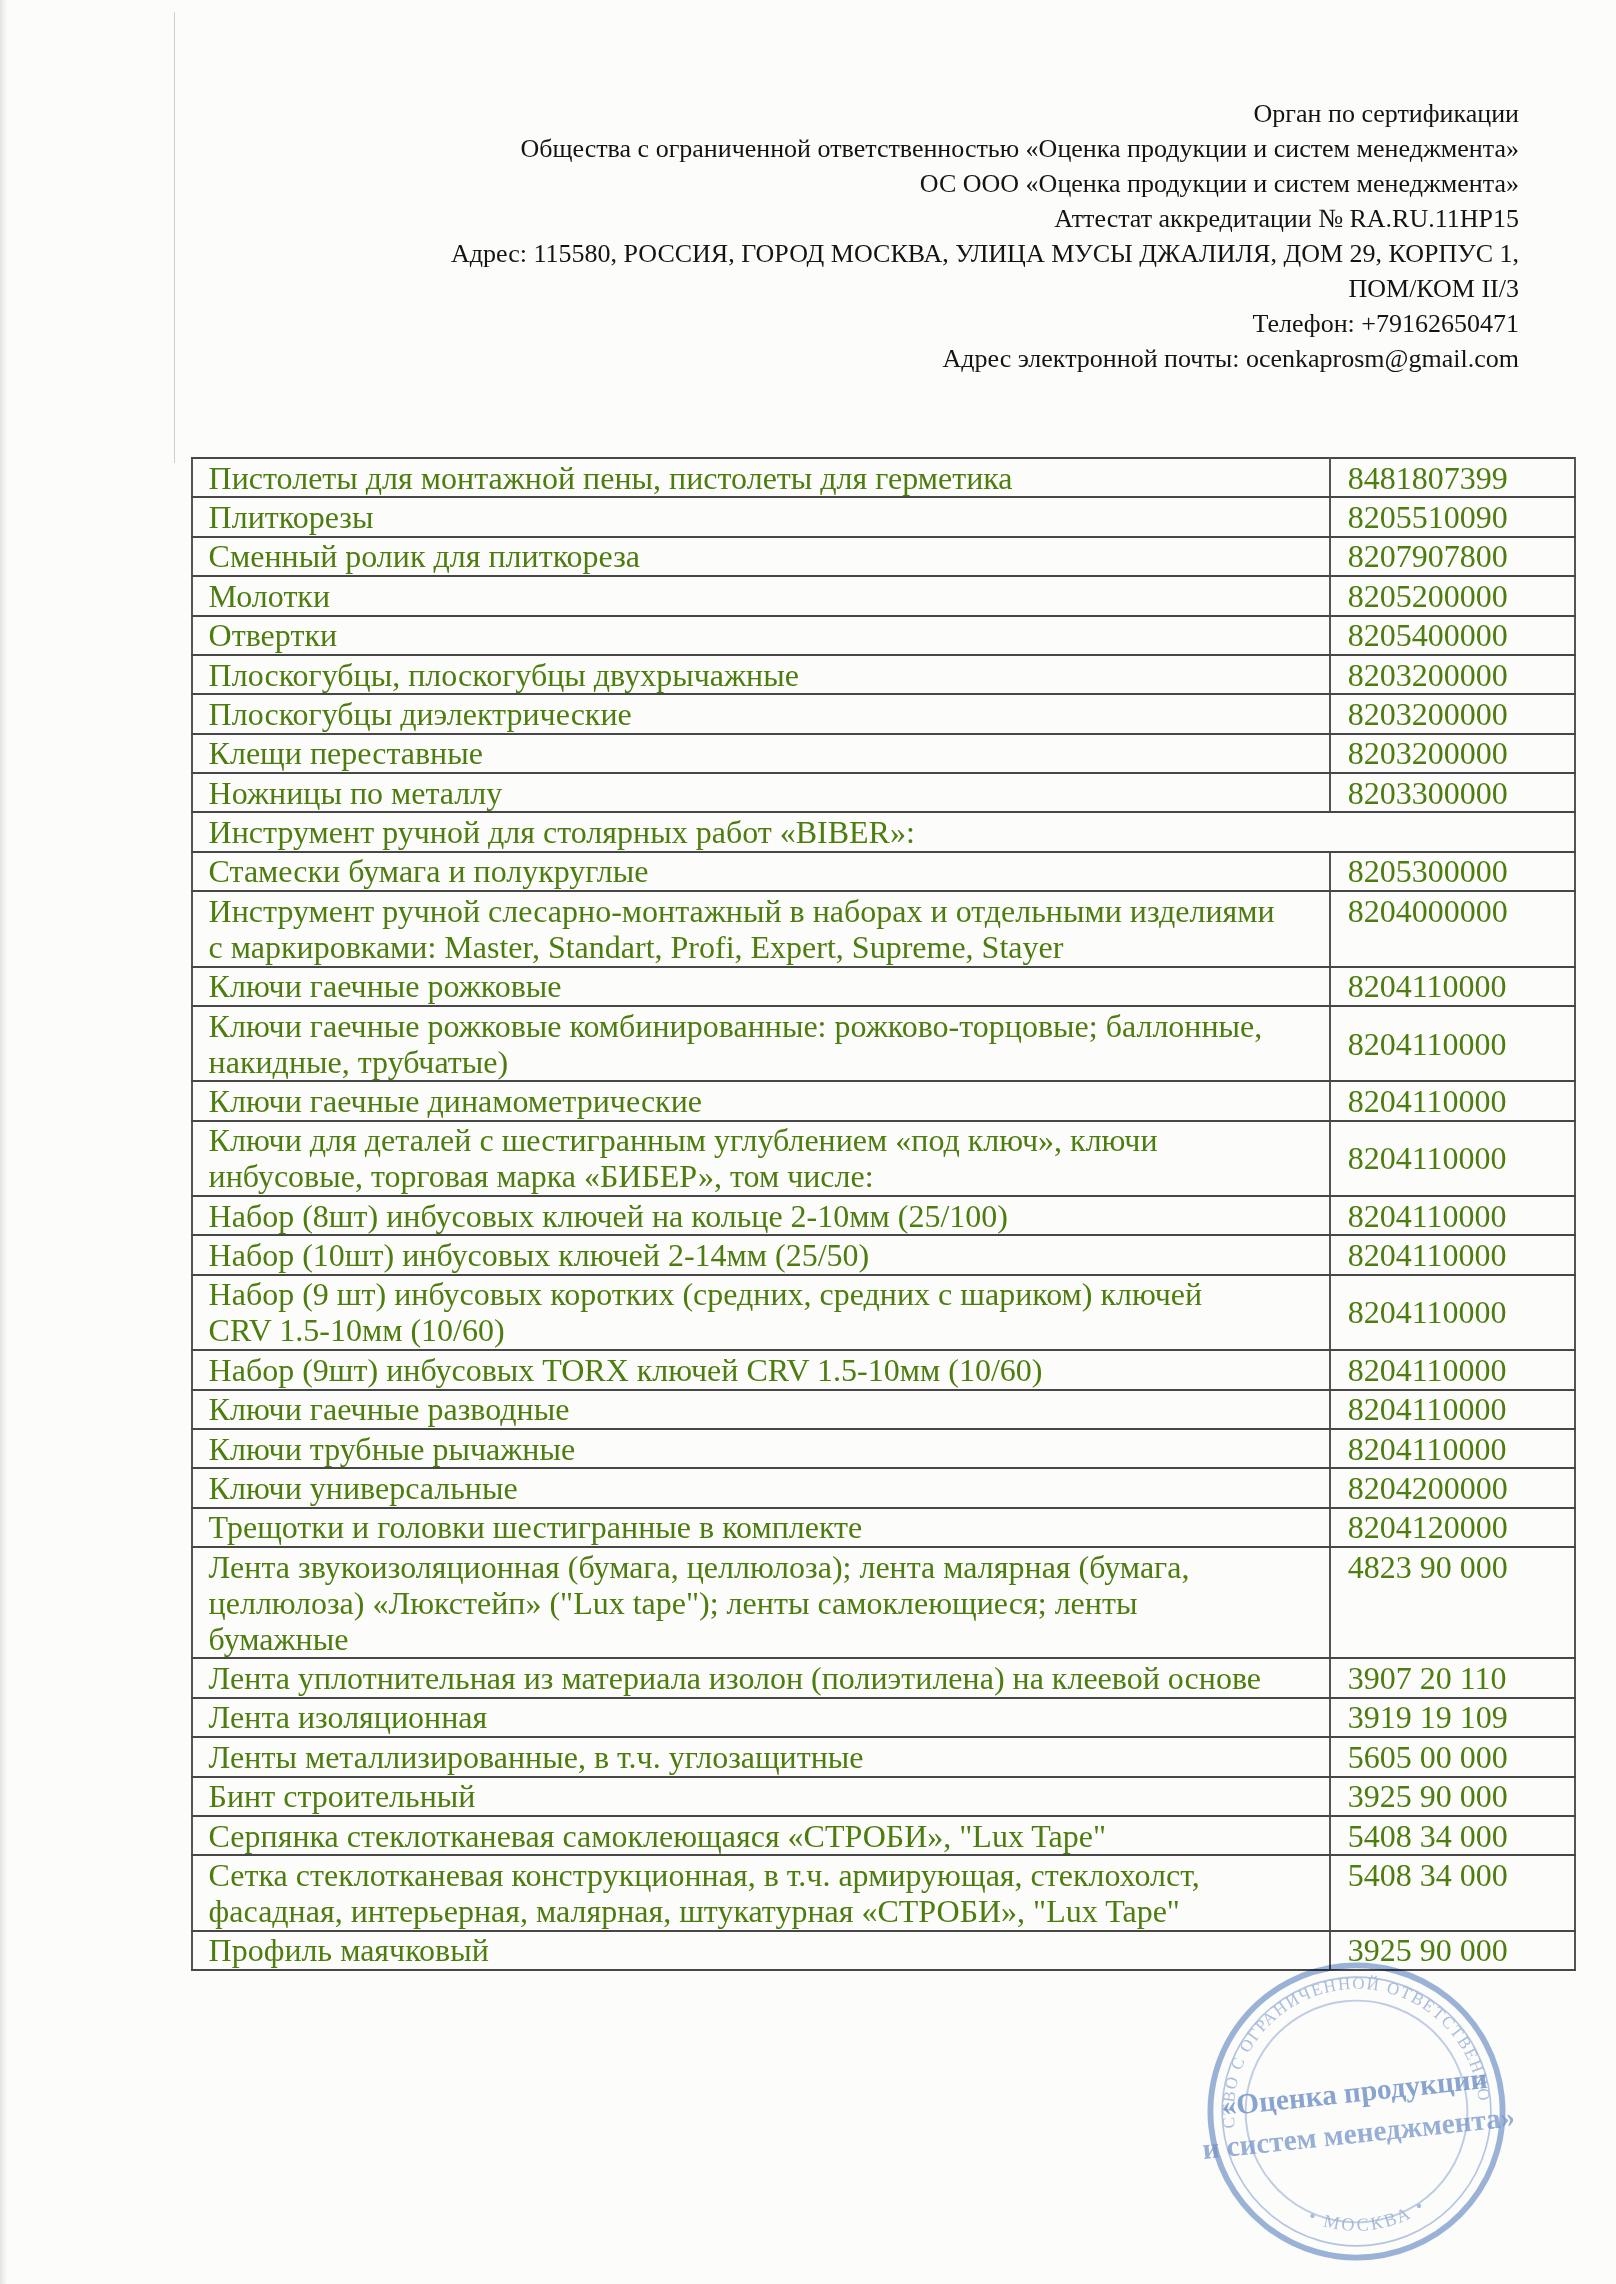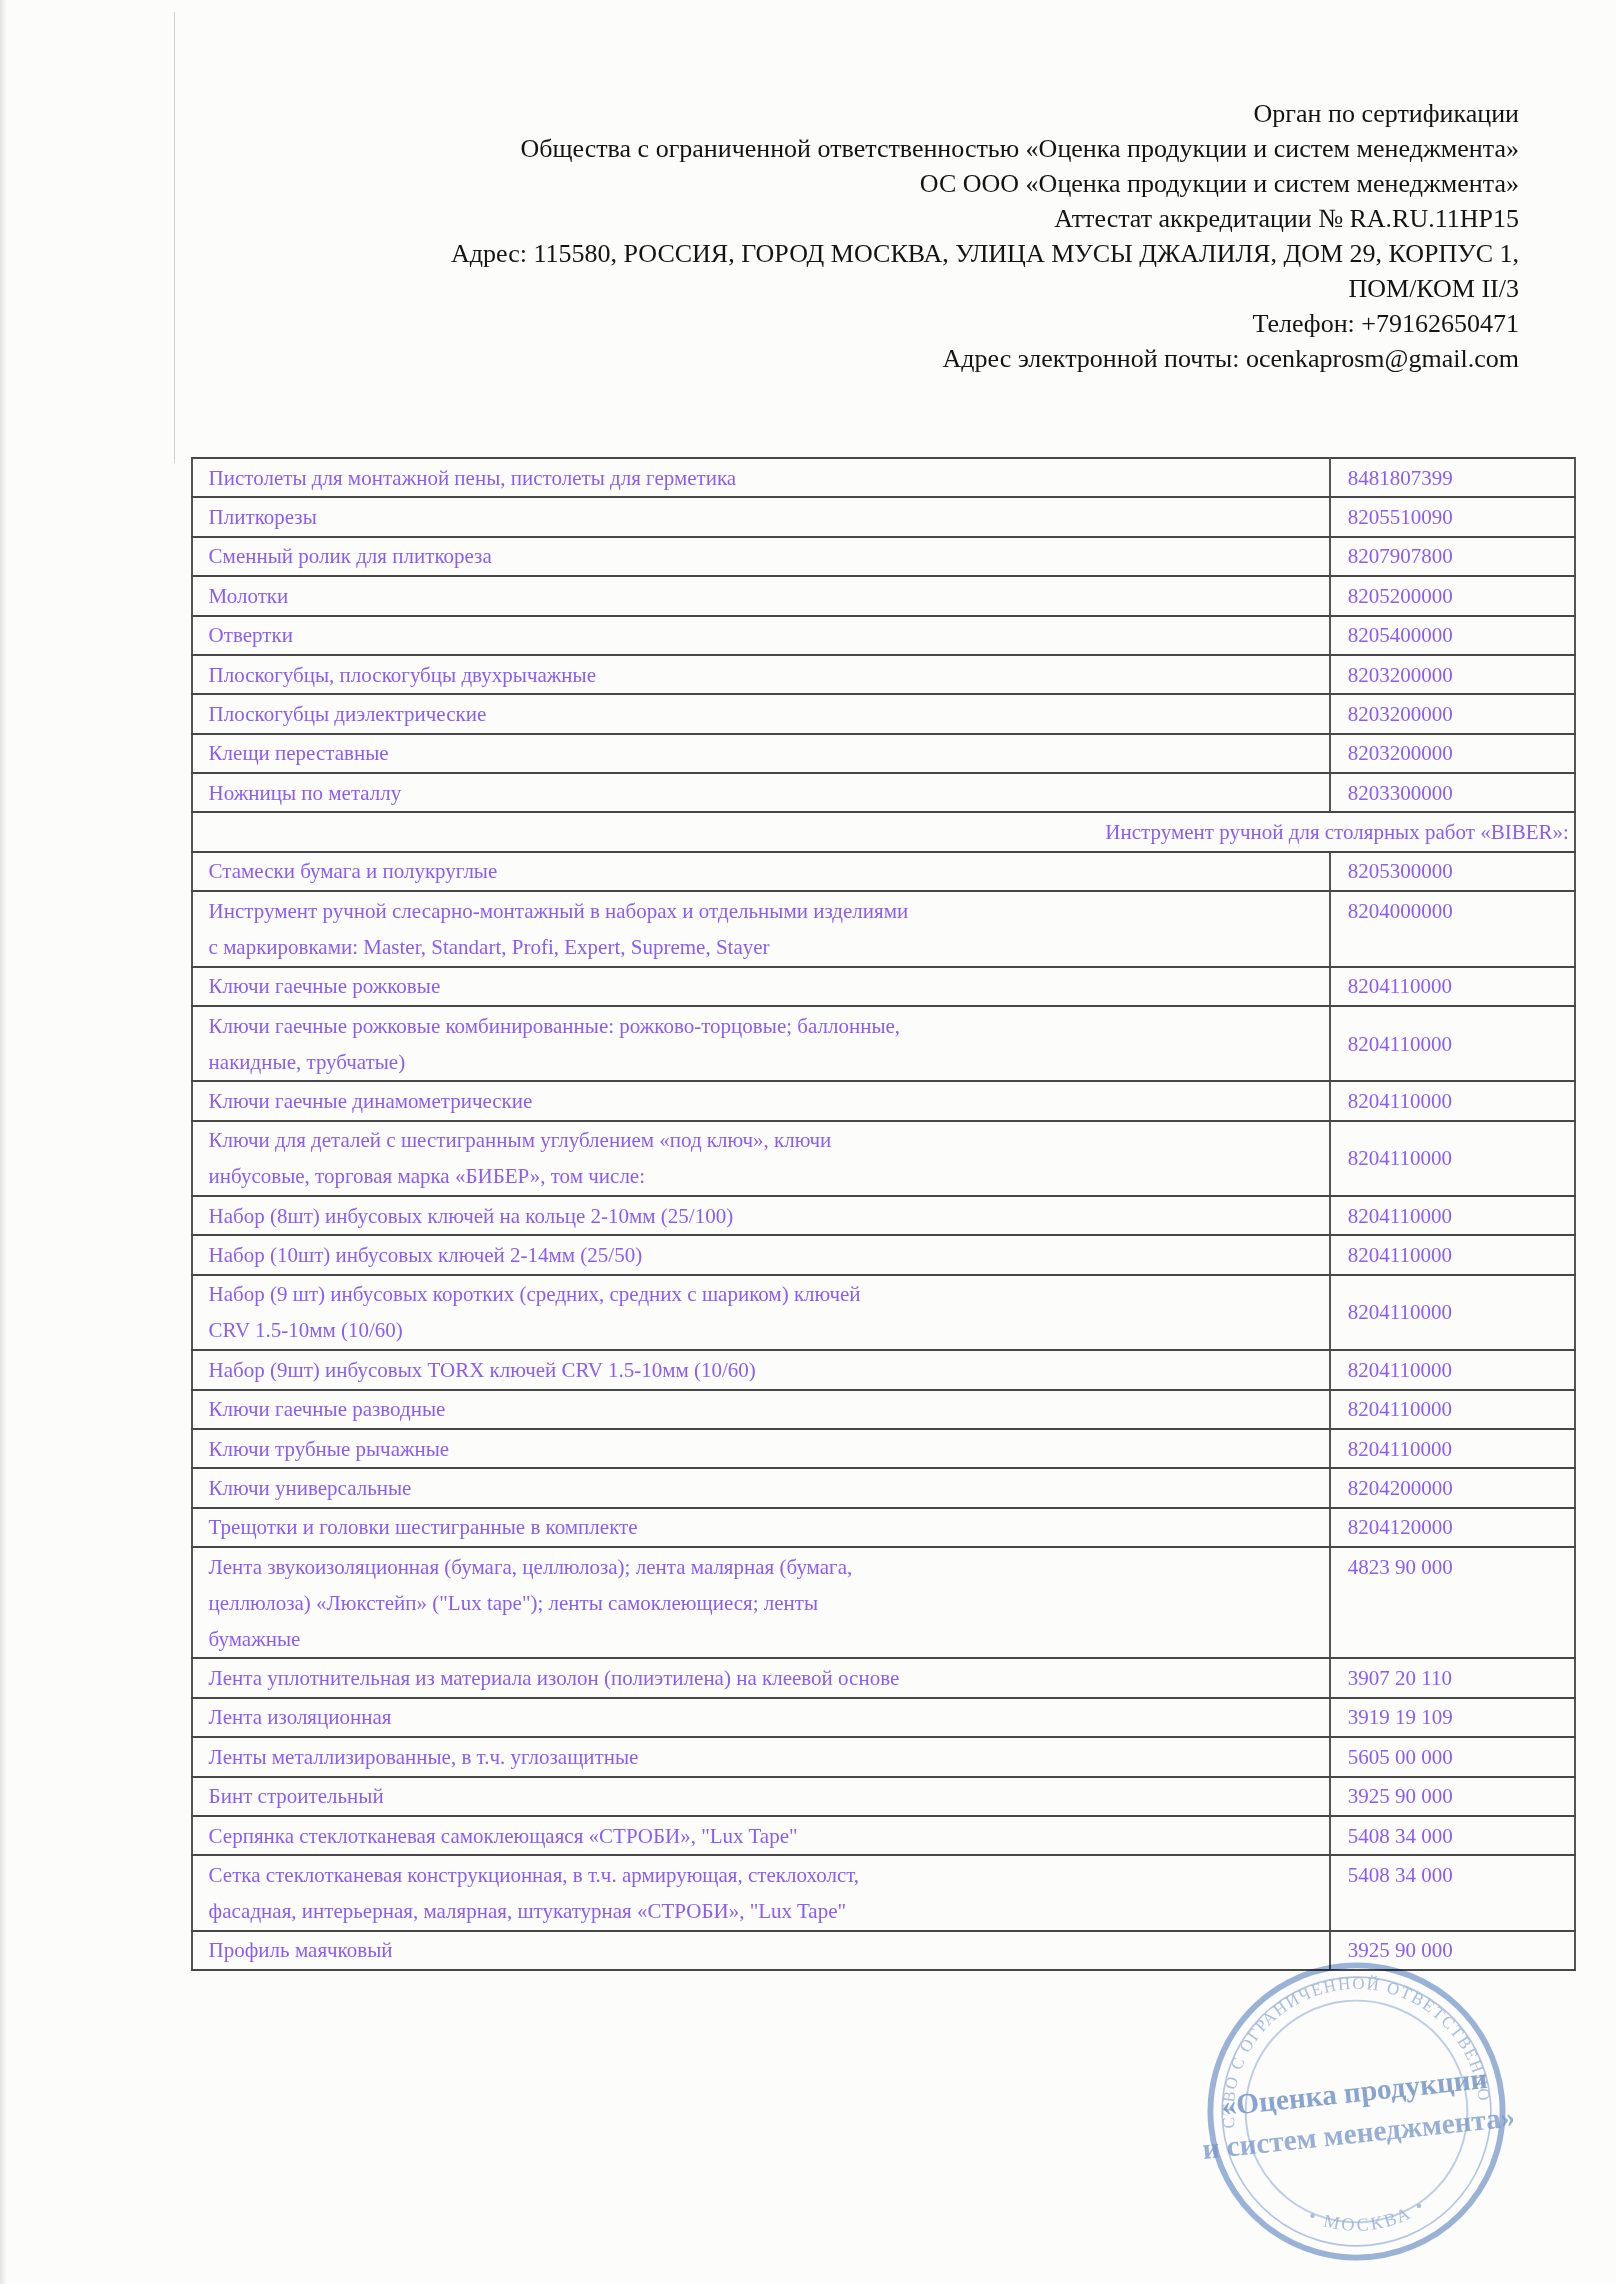--- a/index.html
+++ b/index.html
@@ -28,36 +28,36 @@
     text-align:right;
     font-size:26px;line-height:35px;
     color:#141414;
   }
   .header .hline{white-space:nowrap;}
   
   table.products{
     position:absolute;left:191px;top:457px;
     width:1385px;
     border-collapse:collapse;table-layout:fixed;
-    font-size:21px;line-height:36px;
-    color:#8b5cf6;
+    font-size:32px;line-height:36px;
+    color:#4d7c0f;
   }
   table.products td{
     border:2.6px solid #474747;
     border-left-width:2px;border-right-width:2px;
     border-left-color:#555;border-right-color:#555;
   }
   td.name-cell{
     width:1115px;
     padding:0.7px 5.2px 0.7px 15.6px;
     vertical-align:top;
     white-space:pre-wrap;
     overflow:hidden;
   }
-  td.name-cell.merged{width:auto;text-align:right;}
+  td.name-cell.merged{width:auto;}
   td.code-cell{
     padding:0.7px 2.6px 0.7px 17px;
     vertical-align:middle;
     white-space:nowrap;
     overflow:hidden;
   }
   td.code-cell.top{vertical-align:top;margin-top:16px;}
   
   .stamp{
     position:absolute;left:1200px;top:1955px;

